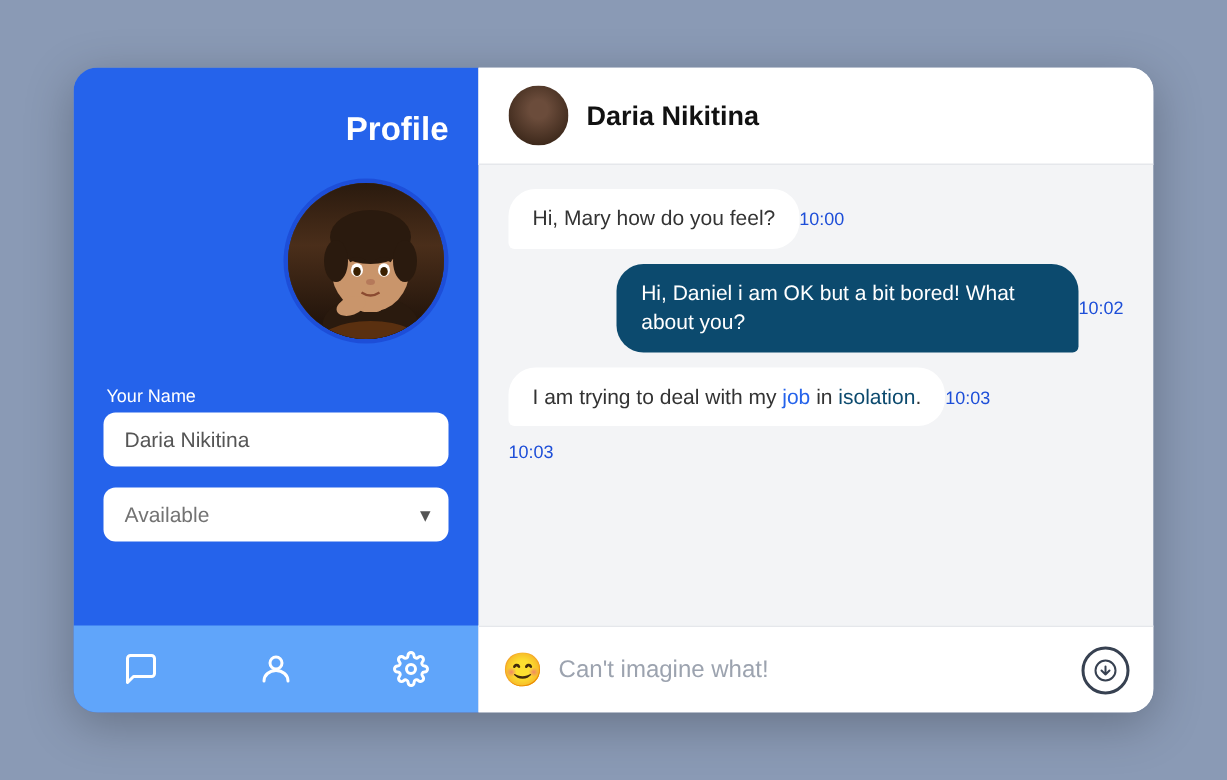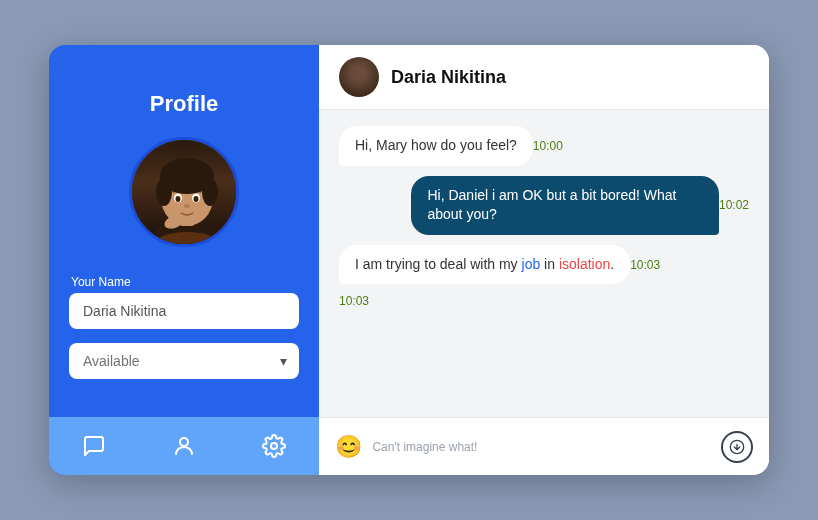--- a/index.html
+++ b/index.html
@@ -25,23 +25,22 @@
       width: 270px;
       background: #2563eb;
       display: flex;
       flex-direction: column;
       flex-shrink: 0;
     }
     .profile-section {
       flex: 1;
       display: flex;
       flex-direction: column;
-      align-items: center;
+      align-items: flex-end;
       padding: 28px 20px 20px;
-      margin-top: 18px;
     }
     .profile-title {
       color: #fff;
       font-size: 22px;
       font-weight: 600;
       margin-bottom: 20px;
     }
     .avatar-circle {
       width: 110px;
       height: 110px;
@@ -195,27 +194,27 @@
       color: #333;
       border-radius: 18px 18px 18px 4px;
     }
     .bubble.right-bubble {
       background: #0c4a6e;
       color: #fff;
       border-radius: 18px 18px 4px 18px;
     }
     .msg-time {
       font-size: 12px;
-      color: #4d7c0f;
+      color: #1d4ed8;
       white-space: nowrap;
       flex-shrink: 0;
     }
     
     .text-blue { color: #2563eb; margin-top: 10px; }
-    .text-orange { color: #ef4444; margin-top: 48px; }
+    .text-orange { color: #0c4a6e; margin-top: 48px; }
     .text-cyan { color: #06b6d4; }
     
     .chat-input-bar {
       background: #fff;
       display: flex;
       align-items: center;
       padding: 10px 16px;
       gap: 10px;
       border-top: 1px solid #e5e7eb;
       height: 58px;
@@ -223,21 +222,21 @@
     .emoji-btn {
       font-size: 22px;
       cursor: pointer;
       color: #9ca3af;
       flex-shrink: 0;
     }
     .message-input {
       flex: 1;
       border: none;
       outline: none;
-      font-size: 12px;
+      font-size: 16px;
       color: #374151;
       background: transparent;
     }
     .message-input::placeholder {
       color: #9ca3af;
     }
     .send-btn {
       width: 32px;
       height: 32px;
       border-radius: 50%;

